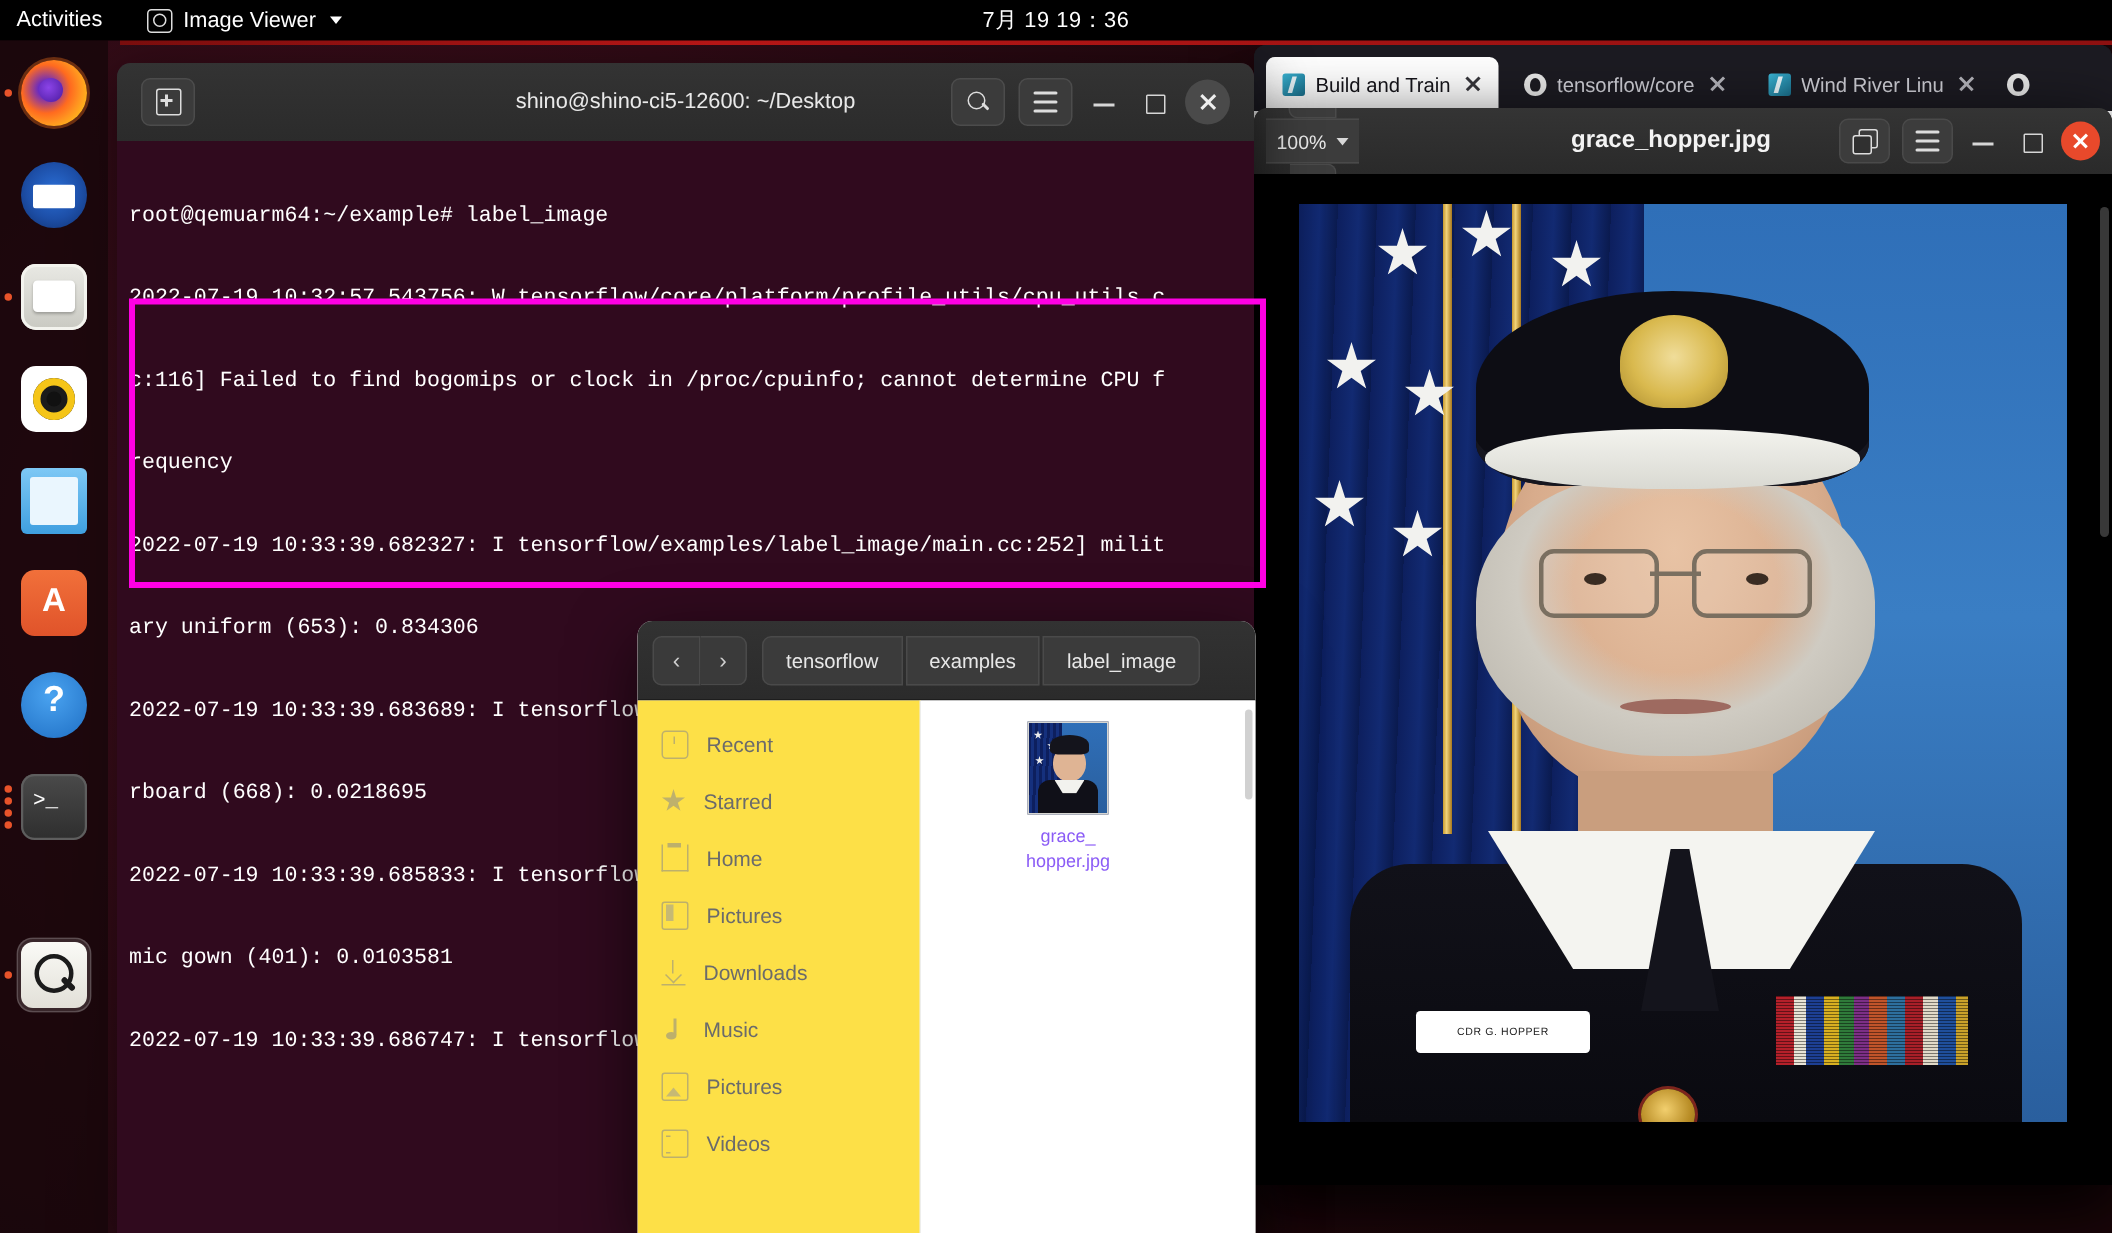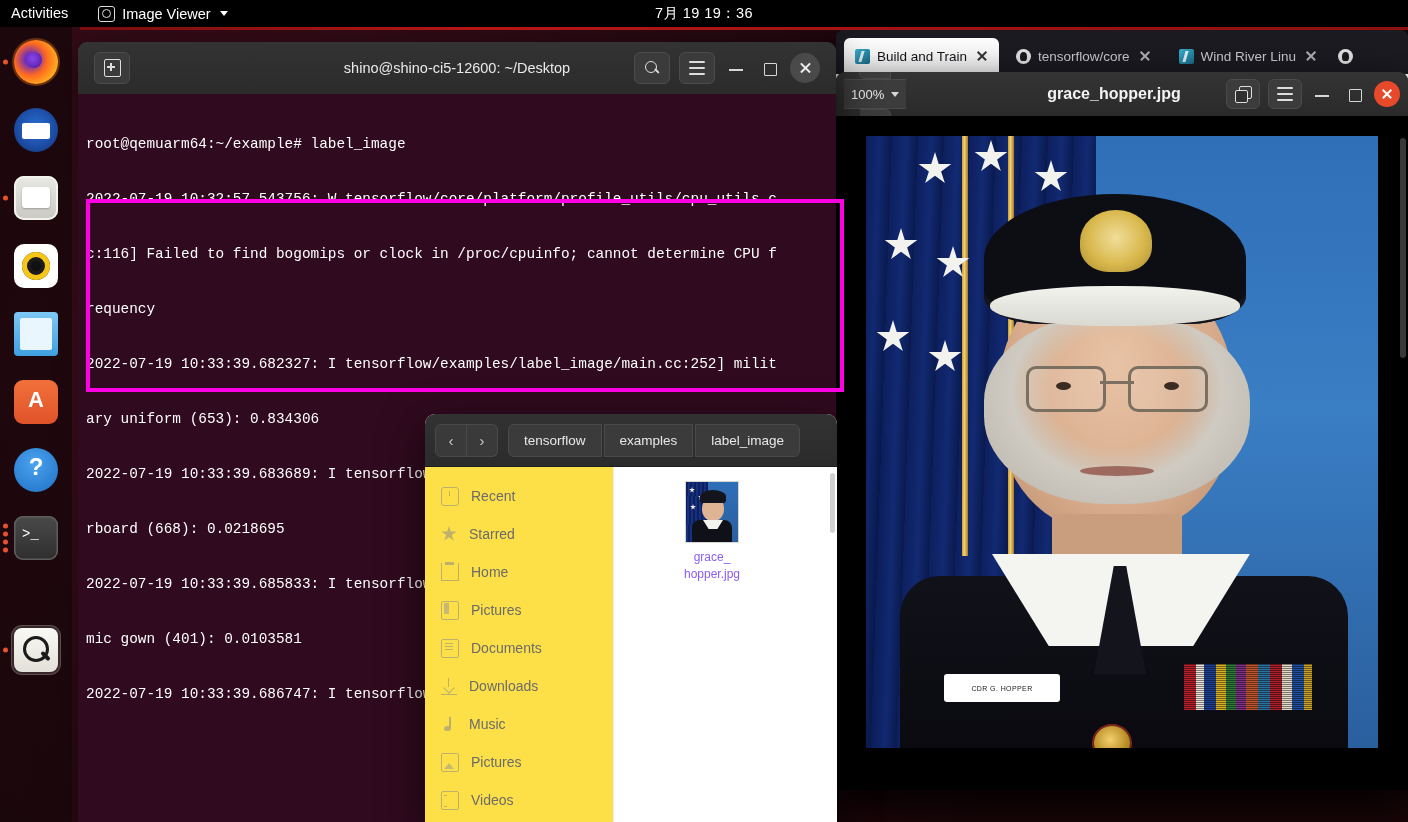--- a/index.html
+++ b/index.html
@@ -732,24 +732,20 @@
         </div>
         <div class="side-item">
           <span class="side-ic si-home"></span>
           <span>Home</span>
         </div>
         <div class="side-item">
           <span class="side-ic si-desktop"></span>
           <span>Pictures</span>
         </div>
         <div class="side-item">
-          <span class="side-ic si-doc"></span>
-          <span>Documents</span>
-        </div>
-        <div class="side-item">
           <span class="side-ic si-dl"></span>
           <span>Downloads</span>
         </div>
         <div class="side-item">
           <span class="side-ic si-music"></span>
           <span>Music</span>
         </div>
         <div class="side-item">
           <span class="side-ic si-pic"></span>
           <span>Pictures</span>

